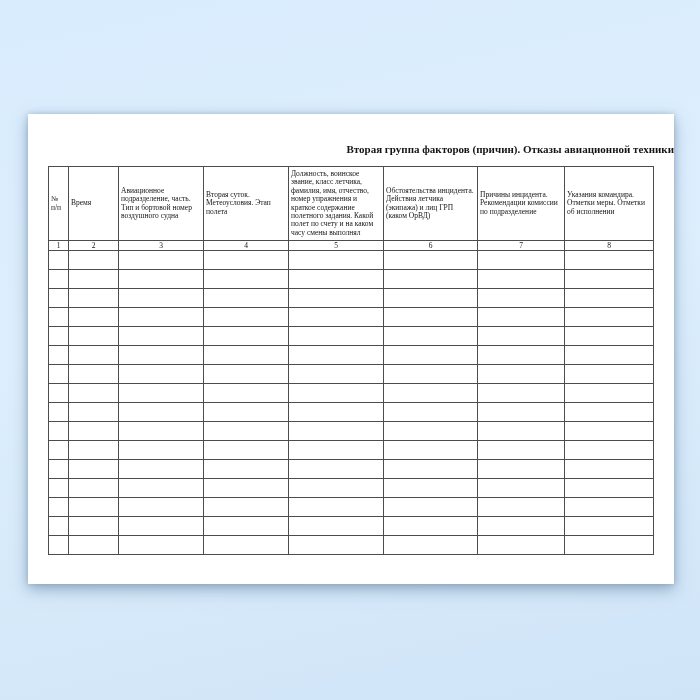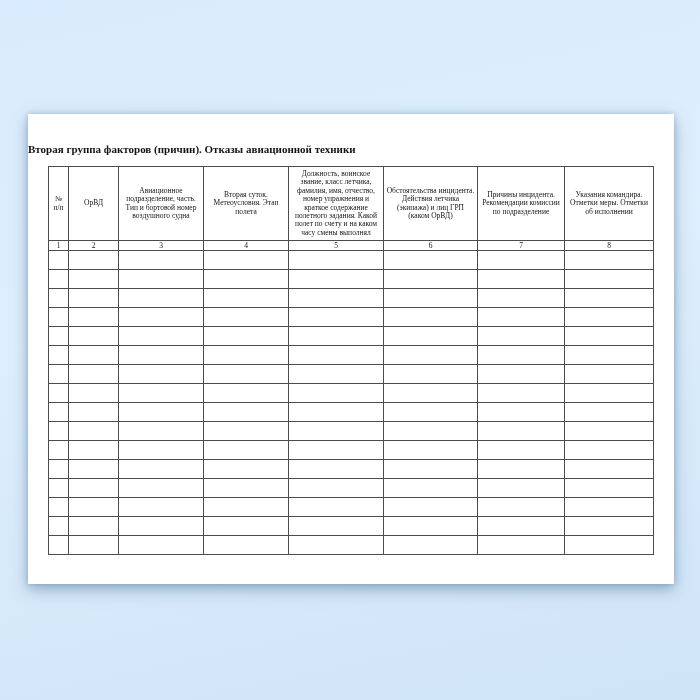--- a/index.html
+++ b/index.html
@@ -26,21 +26,21 @@
     width: 646px;
     height: 470px;
     background: var(--sheet);
     box-shadow: 0 5px 14px var(--shadow), 0 0 5px rgba(84,115,148,0.30);
   }
   .doc-title {
     position: absolute;
     top: 29px;
     left: 0;
     width: 100%;
-    text-align: left;
+    text-align: right;
     font-size: 11px;
     font-weight: bold;
     line-height: 13px;
     color: var(--text);
     white-space: nowrap;
   }
   table.journal {
     position: absolute;
     left: 20px;
     top: 52px;
@@ -60,21 +60,21 @@
   col.c4 { width: 85px; }
   col.c5 { width: 95px; }
   col.c6 { width: 94px; }
   col.c7 { width: 87px; }
   col.c8 { width: 89px; }
   tr.header-row { height: 74px; }
   tr.header-row th {
     font-weight: normal;
     font-size: 7.5px;
     line-height: 1.13;
-    text-align: center;
+    text-align: left;
     vertical-align: middle;
     padding: 1px 2px;
   }
   tr.number-row { height: 10px; }
   tr.number-row td {
     font-size: 7.5px;
     line-height: 1;
     text-align: center;
     vertical-align: middle;
     padding: 0;
@@ -94,21 +94,21 @@
         <col class="c3">
         <col class="c4">
       <col class="c5">
         <col class="c6">
         <col class="c7">
         <col class="c8">
     </colgroup>
     <thead>
       <tr class="header-row">
         <th>№ п/п</th>
-        <th>ОрВД</th>
+        <th>Время</th>
         <th>Авиационное подразделение, часть. Тип и бортовой номер воздушного судна</th>
         <th>Вторая суток. Метеоусловия. Этап полета</th>
         <th>Должность, воинское звание, класс летчика, фамилия, имя, отчество, номер упражнения и краткое содержание полетного задания. Какой полет по счету и на каком часу смены выполнял</th>
         <th>Обстоятельства инцидента. Действия летчика (экипажа) и лиц ГРП (каком ОрВД)</th>
         <th>Причины инцидента. Рекомендации комиссии по подразделение</th>
         <th>Указания командира. Отметки меры. Отметки об исполнении</th>
       </tr>
       <tr class="number-row">
         <td>1</td>
         <td>2</td>

